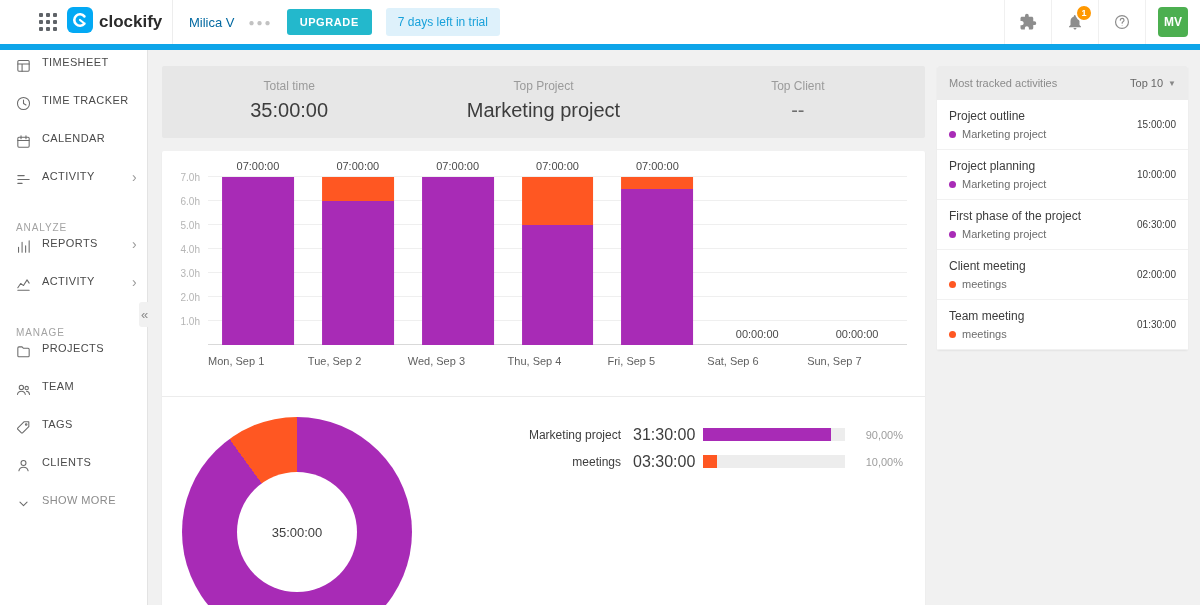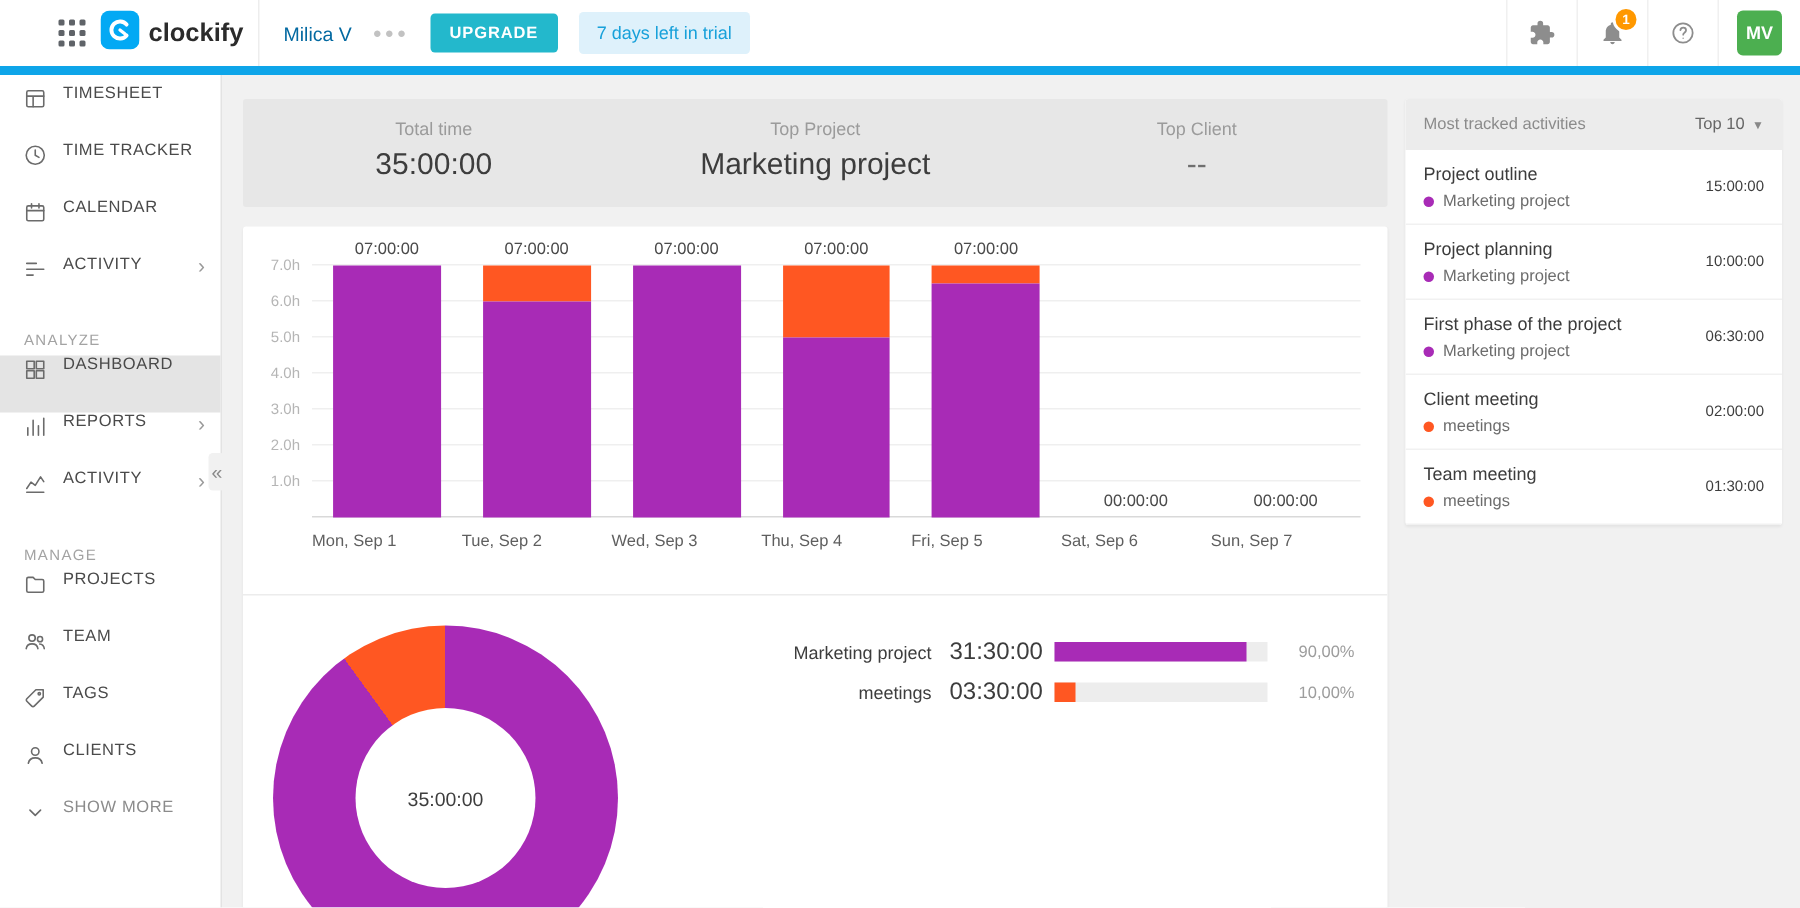--- a/index.html
+++ b/index.html
@@ -188,31 +188,20 @@
             <svg viewBox="0 0 24 24">
               <path d="M4 6.5h9M4 12h16M4 17.5h6"></path>
             </svg>
           </span>
         <span>ACTIVITY</span>
         <span class="chev">›</span>
       </a>
 
       <div class="side-section">ANALYZE</div>
 
-      <a class="side-item active">
-        <span class="sicon">
-            <svg viewBox="0 0 24 24">
-              <rect x="4" y="4" width="7" height="7"></rect>
-              <rect x="13" y="4" width="7" height="7"></rect>
-              <rect x="4" y="13" width="7" height="7"></rect>
-              <rect x="13" y="13" width="7" height="7"></rect>
-            </svg>
-          </span>
-        <span>DASHBOARD</span>
-      </a>
       <a class="side-item">
         <span class="sicon">
             <svg viewBox="0 0 24 24">
               <path d="M5 20v-7M10 20V6M15 20v-9M20 20V4"></path>
             </svg>
           </span>
         <span>REPORTS</span>
         <span class="chev">›</span>
       </a>
       <a class="side-item">

